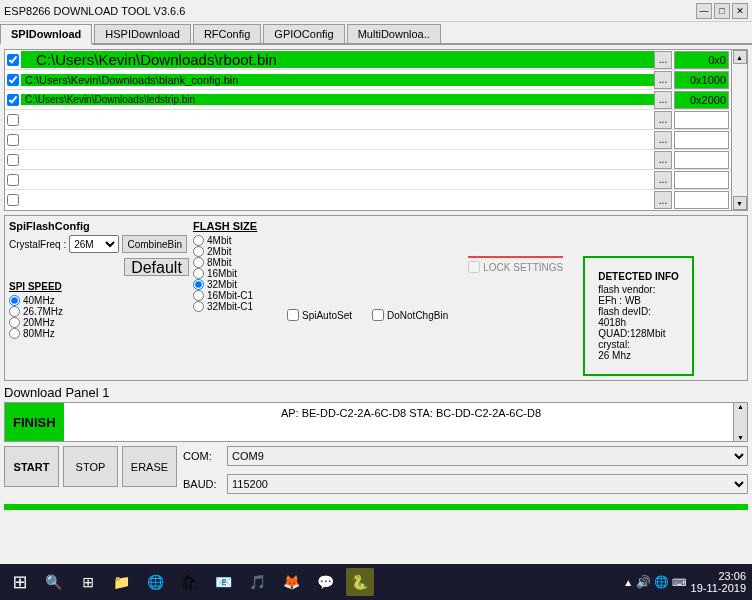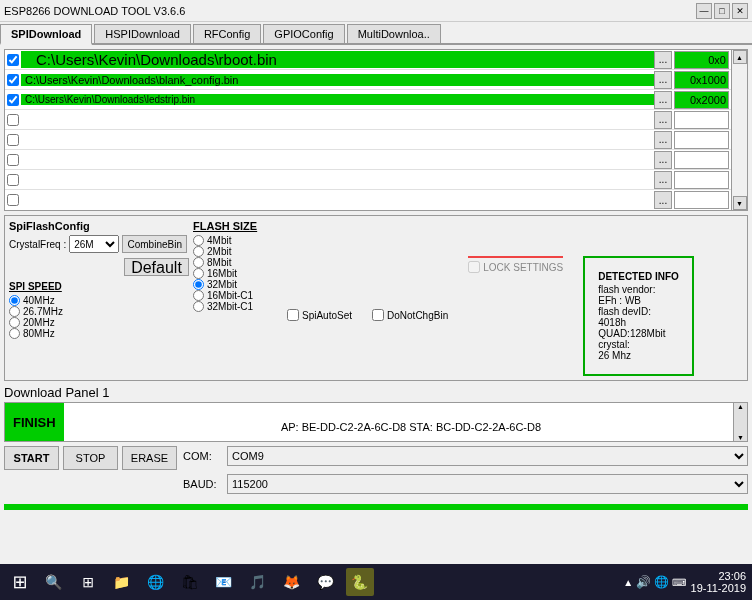--- a/index.html
+++ b/index.html
@@ -127,42 +127,42 @@
       min-width: 100px;
     }
     .detected-title {
       font-weight: bold;
       margin-bottom: 2px;
     }
     .download-panel-box {
       border: 1px solid #999;
       background: white;
       height: 45px;
-      padding: 18px;
+      padding: 4px;
       display: flex;
       flex-direction: column;
       position: relative;
       overflow: hidden;
     }
     .finish-badge {
       background: #00cc00;
       color: black;
       font-weight: bold;
       font-size: 13px;
       padding: 2px 8px;
       position: absolute;
       left: 0;
       top: 0;
       bottom: 0;
       display: flex;
       align-items: center;
     }
     .action-btn {
       width: 55px;
-      height: 24px;
+      height: 41px;
       border: 1px solid #999;
       background: #e0e0e0;
       font-size: 11px;
       cursor: pointer;
       font-weight: normal;
     }
     .com-row {
       display: flex;
       align-items: center;
       gap: 4px;

